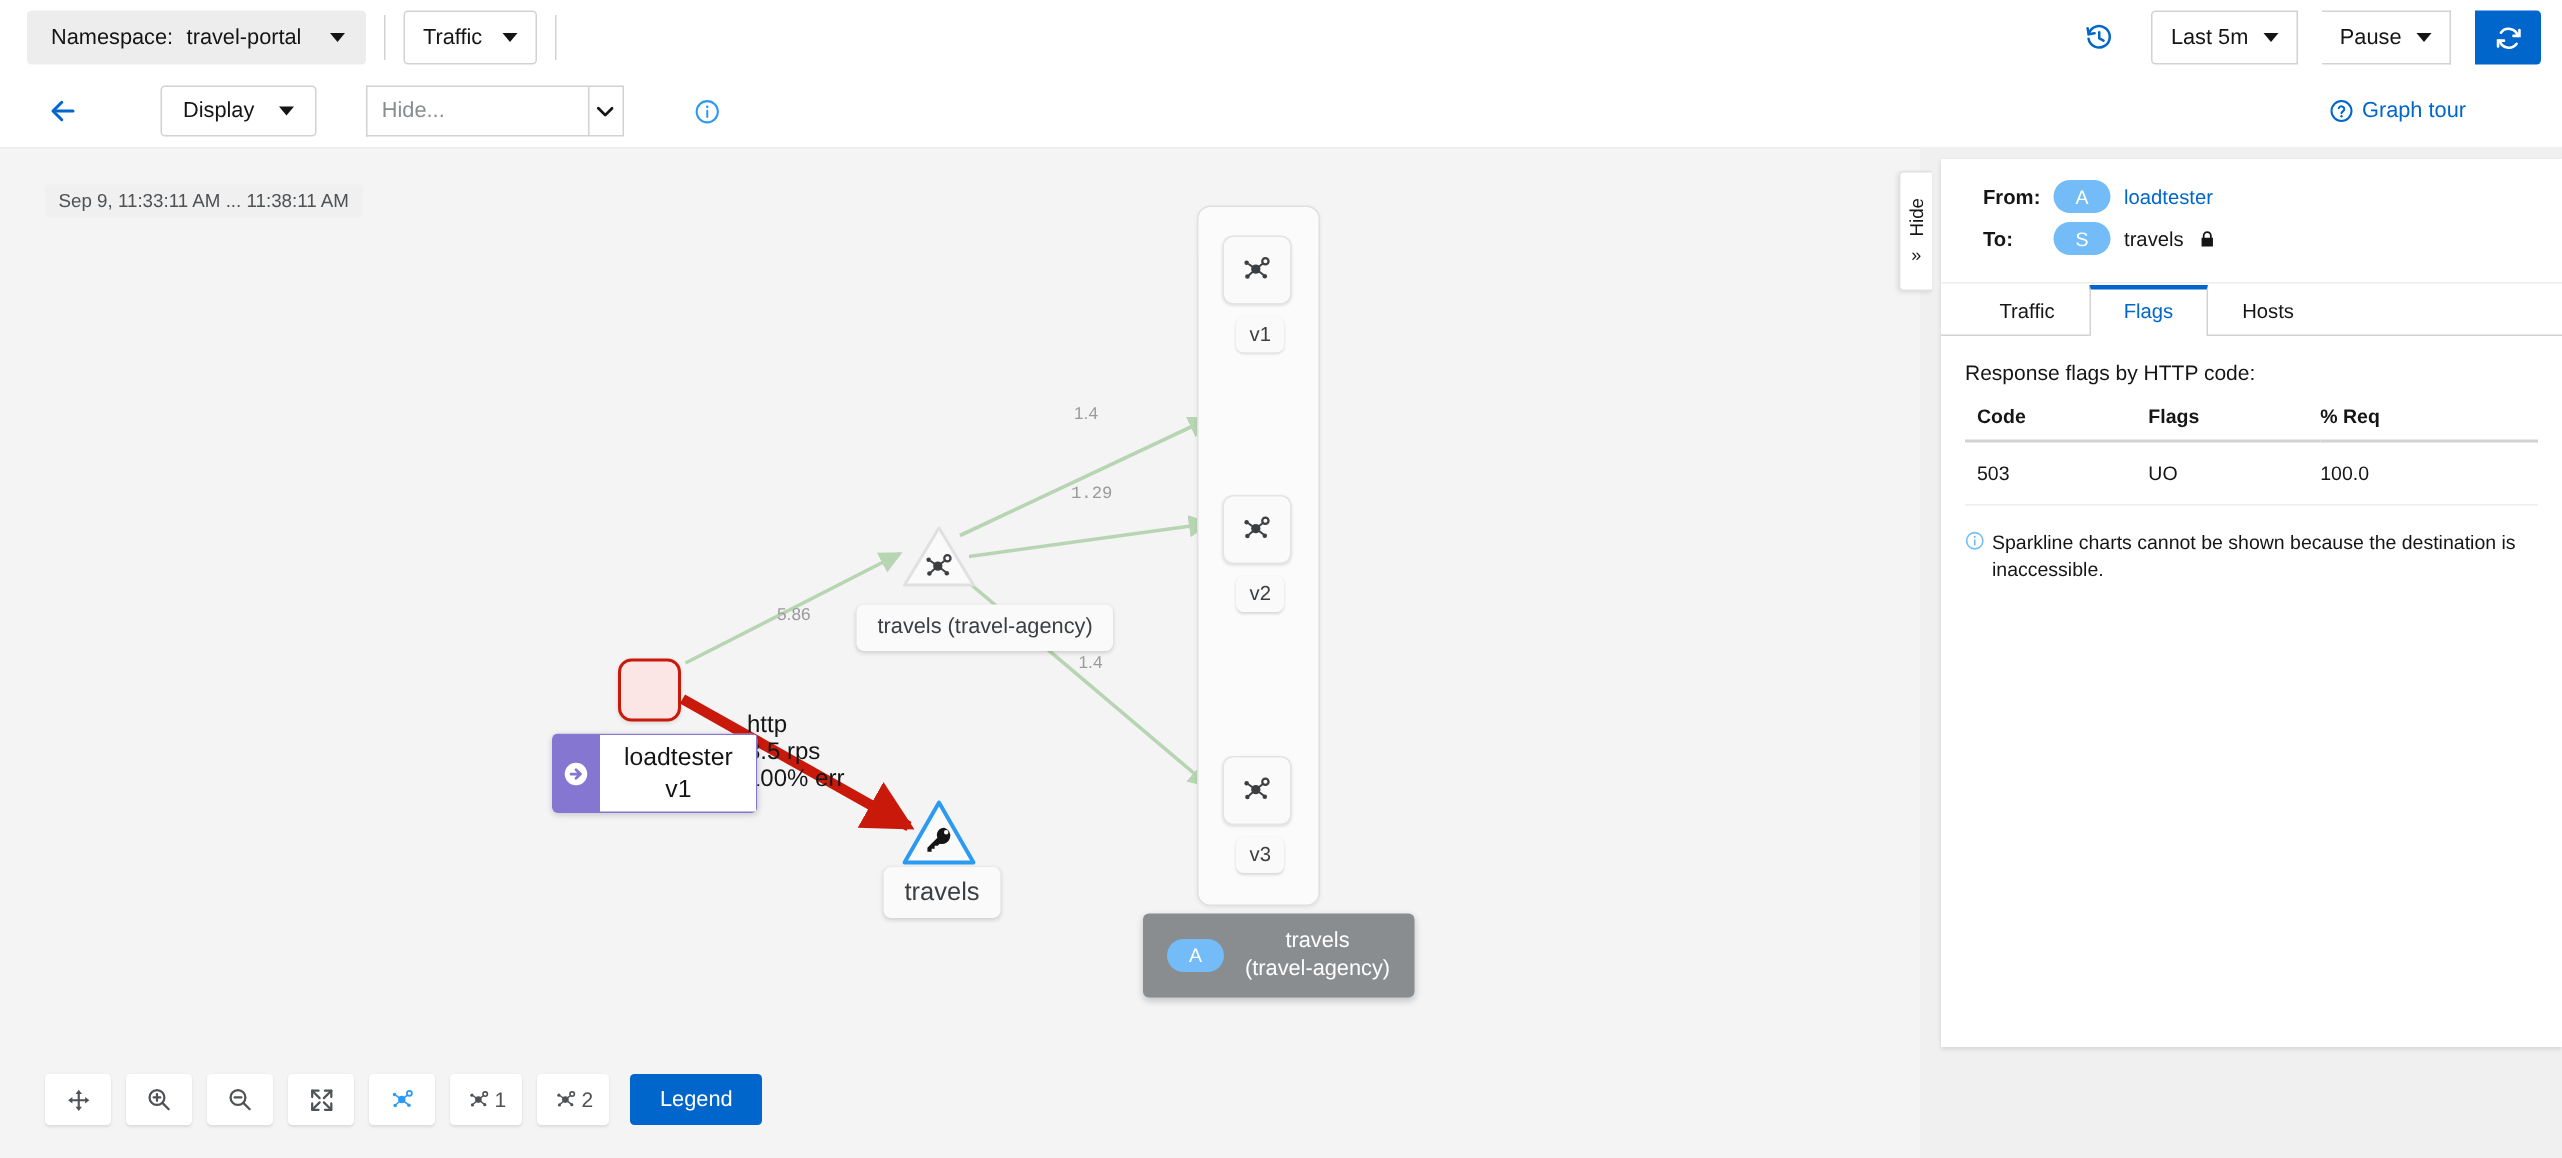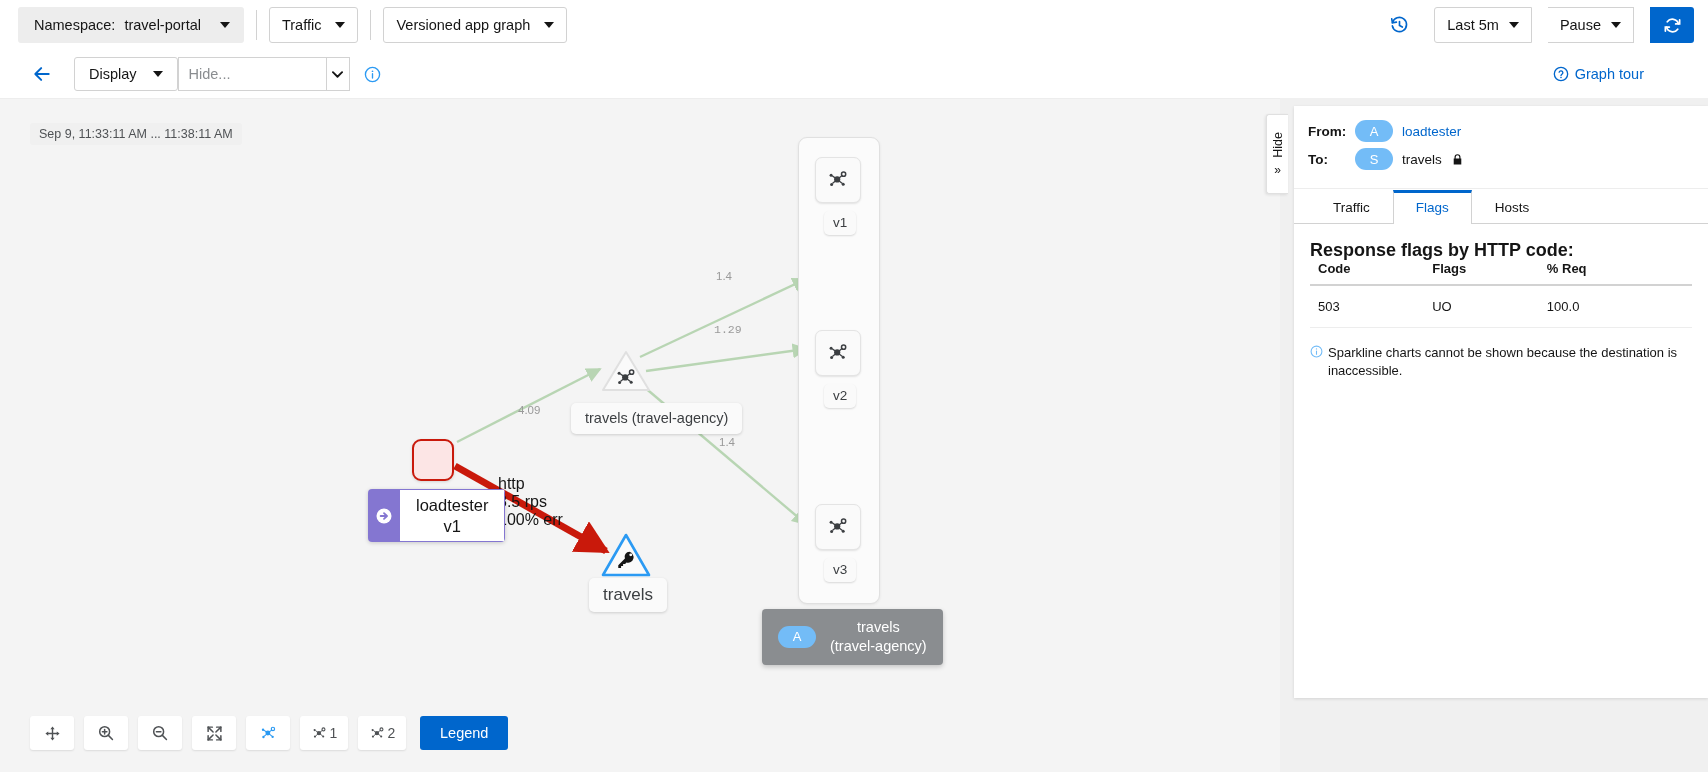--- a/index.html
+++ b/index.html
@@ -44,21 +44,21 @@
   .pause-sel { height: 36px; border: 1px solid #d2d2d2; border-left: none; background: #fff;
      display: flex; align-items: center; padding: 0 12px; font-size: 14.5px; }
   .refresh-btn {
     height: 36px; width: 44px; background: #0066cc; border-radius: 0 3px 3px 0;
     display: flex; align-items: center; justify-content: center; color: #fff;
   }
 
   
   .subbar {
     position: absolute; left: 0; top: 50px; width: 1666px; height: 48px;
-    background: #fff; display: flex; align-items: center;
+    background: #fff; display: flex; align-items: center; gap: 33px;
   }
   .back-arrow { margin-left: 32px; color: #0066cc; display: flex; align-items: center; }
   .display-box {
     margin-left: 22px; height: 34px; border: 1px solid #d2d2d2; background: #fff;
     border-radius: 3px; display: flex; align-items: center; padding: 0 14px;
     font-size: 14.5px; gap: 6px; min-width: 96px; justify-content: space-between;
   }
   .find-wrap { margin-left: 22px; display: flex; }
   .txt-input {
     height: 34px; width: 148px; border: 1px solid #d2d2d2; border-right: none;
@@ -173,36 +173,36 @@
     position: absolute; left: -14px; top: 16px; width: 22px; height: 80px;
     background: #fff; border: 1px solid #e0e0e0; border-right: none;
     border-radius: 3px 0 0 3px; box-shadow: -1px 1px 3px rgba(0,0,0,.09);
     display: flex; flex-direction: column; align-items: center;
     justify-content: center; gap: 6px;
   }
   .hide-tab-text {
     writing-mode: vertical-rl; transform: rotate(180deg);
     font-size: 12.5px; color: #151515;
   }
-  .panel-head { padding: 14px 16px 12px 14px; border-bottom: 1px solid #ededed; }
+  .panel-head { padding: 14px 16px 12px 28px; border-bottom: 1px solid #ededed; }
   .pr-row { display: flex; align-items: center; gap: 9px; margin-bottom: 6px; }
   .pr-key { font-size: 13.5px; font-weight: bold; color: #151515; width: 38px; }
   .pr-link { font-size: 13.5px; color: #0066cc; }
   .pr-plain { font-size: 13.5px; color: #151515; }
   .tabs { display: flex; padding: 0 16px; border-bottom: 1px solid #d2d2d2; }
   .tab {
     padding: 9px 22px; font-size: 13.5px; color: #151515;
     border: 1px solid transparent; border-bottom: none; position: relative; top: 1px;
   }
   .tab.active {
     color: #0066cc; border-color: #d2d2d2; background: #fff;
     border-top: 3px solid #0066cc; padding-top: 7px;
   }
   .panel-body { padding: 16px 16px 0 16px; }
-  .sec-title { font-size: 18px; font-weight: bold; color: #151515; }
+  .sec-title { font-size: 14px; font-weight: normal; color: #151515; margin-bottom: 14px; }
   .flag-table { width: 100%; border-collapse: collapse; }
   .flag-table th {
     text-align: left; font-size: 13px; font-weight: bold; color: #151515;
     padding: 0 0 8px 0; border-bottom: 2px solid #d2d2d2;
   }
   .flag-table td { font-size: 13px; color: #151515; padding: 13px 0 13px 0; border-bottom: 1px solid #ededed; }
   .flag-table th:nth-child(1), .flag-table td:nth-child(1) { width: 32%; padding-left: 8px; }
   .flag-table th:nth-child(2), .flag-table td:nth-child(2) { width: 30%; }
   .note {
     display: flex; gap: 5px; margin-top: 16px; font-size: 13px;
@@ -220,24 +220,20 @@
       <span class="ns-label">Namespace:</span>
       <span class="ns-value">travel-portal</span>
       <span class="caret"></span>
     </div>
     <div class="vsep"></div>
     <div class="sel-box">
       <span>Traffic</span>
       <span class="caret"></span>
     </div>
     <div class="vsep"></div>
-    <div class="sel-box">
-      <span>Versioned app graph</span>
-      <span class="caret"></span>
-    </div>
 
     <div class="topright">
       <span class="hist-icon">
         <svg width="19" height="19" viewBox="0 0 24 24" fill="none" stroke="currentColor" stroke-width="2.1" stroke-linecap="round">
           <path d="M3.2 8.3 A9 9 0 1 1 3 12.4"></path>
             <polyline points="2.2,3.6 3.1,8.6 8.1,7.8"></polyline>
           <polyline points="12,7 12,12 15.6,14"></polyline>
         </svg>
       </span>
       <div class="time-sel">
@@ -315,21 +311,21 @@
 
       <line x1="640" y1="258" x2="806" y2="180" stroke="#b8d5b3" stroke-width="2.4" marker-end="url(#ar-g)"></line>
 
       <line x1="646" y1="272" x2="806" y2="250" stroke="#b8d5b3" stroke-width="2.4" marker-end="url(#ar-g)"></line>
 
       <line x1="643" y1="287" x2="806" y2="425" stroke="#b8d5b3" stroke-width="2.4" marker-end="url(#ar-g)"></line>
 
       <line x1="455" y1="367" x2="606" y2="452" stroke="#c9190b" stroke-width="7" marker-end="url(#ar-r)"></line>
     </svg>
 
-    <div class="edge-label" style="left:518px; top:305px;">4.09</div>
+    <div class="edge-label" style="left:518px; top:305px;">5.86</div>
     <div class="edge-label" style="left:716px; top:171px;">1.4</div>
     <div class="edge-label" style="left:714px; top:224px;font-family:Liberation Mono, monospace;">1.29</div>
     <div class="edge-label" style="left:719px; top:337px;">1.4</div>
     <div class="err-edge-label" style="left:498px; top:376px;">http
 8.5 rps
 100% err</div>
 
     <div class="grp-box" style="left:798px; top:38px; width:82px; height:467px;"></div>
 
     <div class="node-box" style="left:815px; top:58px; width:46px; height:46px;">

